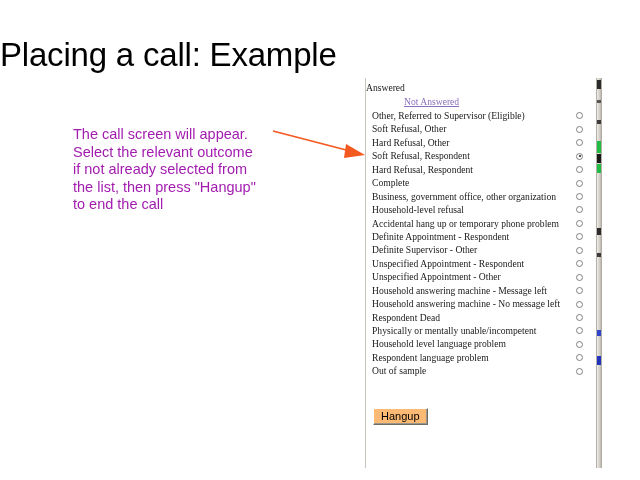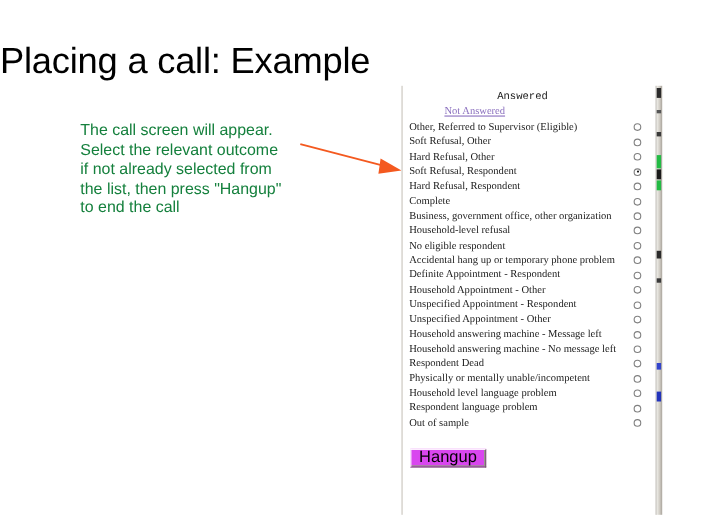--- a/index.html
+++ b/index.html
@@ -28,26 +28,26 @@
     line-height: 38px;
     font-weight: normal;
     color: #000000;
     letter-spacing: -0.2px;
   }
 
   
   #callout-text {
     position: absolute;
     left: 73px;
-    top: 111px;
+    top: 126px;
     width: 215px;
     font-family: "Liberation Sans", sans-serif;
     font-size: 14.5px;
     line-height: 17.6px;
-    color: #15803d;
+    color: #a21caf;
     white-space: pre-line;
   }
 
   
   #callout-arrow {
     position: absolute;
     left: 270px;
     top: 124px;
     width: 100px;
     height: 42px;
@@ -74,22 +74,22 @@
     font-family: "Liberation Serif", serif;
     font-size: 9.4px;
     color: #1a1a1a;
   }
 
   #answered-header {
     position: absolute;
     left: 0;
     top: 4px;
     width: 218px;
-    text-align: center;
-    font-family: Liberation Mono, monospace;
+    text-align: left;
+    font-family: Liberation Serif, serif;
     font-size: 9.6px;
     color: #1a1a1a;
   }
 
   #not-answered-link {
     position: absolute;
     left: 6px;
     top: 18px;
     font-family: "Liberation Serif", serif;
     font-size: 9.6px;
@@ -140,28 +140,28 @@
     height: 2.2px;
     border-radius: 50%;
     background: #1a1a1a;
   }
 
   #hangup-button {
     position: absolute;
     left: 7px;
     top: 330px;
     padding: 1px 7px 2px 7px;
-    background: #d946ef;
+    background: #fdba74;
     border-top: 1px solid #ffffff;
     border-left: 1px solid #ffffff;
     border-right: 1px solid #6f6b65;
     border-bottom: 1px solid #6f6b65;
     box-shadow: inset -1px -1px 0 #9a968f;
     font-family: "Liberation Sans", sans-serif;
-    font-size: 15px;
+    font-size: 11px;
     color: #000000;
     cursor: pointer;
     line-height: 12px;
   }
 
   
   #edge-strip {
     position: absolute;
     left: 597px;
     top: 78px;
@@ -227,33 +227,29 @@
           </div>
           <div class="outcome-row">
             <span class="outcome-label">Business, government office, other organization</span>
             <span class="outcome-radio"></span>
           </div>
           <div class="outcome-row">
             <span class="outcome-label">Household-level refusal</span>
             <span class="outcome-radio"></span>
           </div>
           <div class="outcome-row">
-            <span class="outcome-label">No eligible respondent</span>
-            <span class="outcome-radio"></span>
-          </div>
-          <div class="outcome-row">
             <span class="outcome-label">Accidental hang up or temporary phone problem</span>
             <span class="outcome-radio"></span>
           </div>
           <div class="outcome-row">
             <span class="outcome-label">Definite Appointment - Respondent</span>
             <span class="outcome-radio"></span>
           </div>
           <div class="outcome-row">
-            <span class="outcome-label">Household Appointment - Other</span>
+            <span class="outcome-label">Definite Supervisor - Other</span>
             <span class="outcome-radio"></span>
           </div>
           <div class="outcome-row">
             <span class="outcome-label">Unspecified Appointment - Respondent</span>
             <span class="outcome-radio"></span>
           </div>
           <div class="outcome-row">
             <span class="outcome-label">Unspecified Appointment - Other</span>
             <span class="outcome-radio"></span>
           </div>

